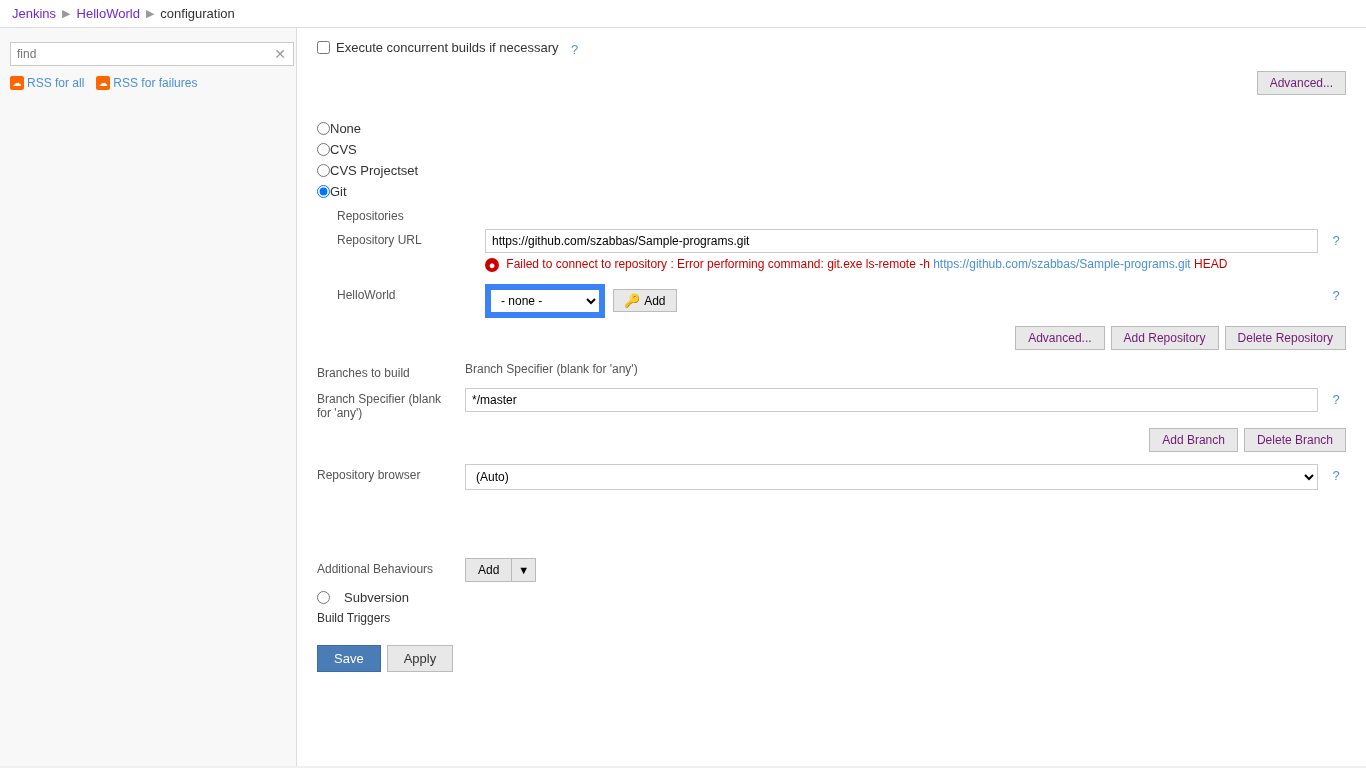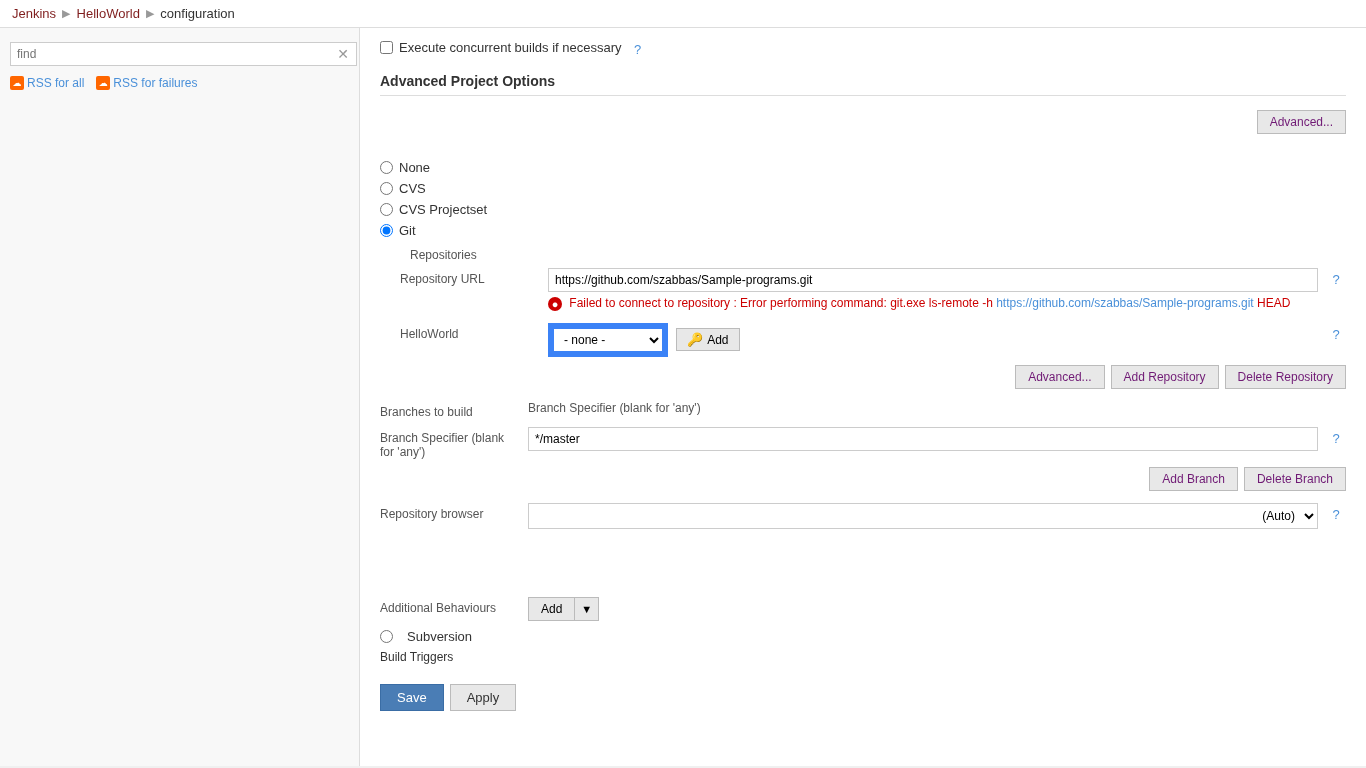--- a/index.html
+++ b/index.html
@@ -8,29 +8,29 @@
     
     .breadcrumb {
       background: #fff;
       padding: 6px 12px;
       border-bottom: 1px solid #ddd;
       display: flex;
       align-items: center;
       gap: 6px;
       font-size: 13px;
     }
-    .breadcrumb a { color: #7f1d1d; text-decoration: none; }
+    .breadcrumb a { color: #6d28d9; text-decoration: none; }
     .breadcrumb .arrow { color: #999; font-size: 11px; }
 
     
     .layout { display: flex; height: calc(768px - 30px); }
 
     
     .sidebar {
-      width: 360px;
+      width: 297px;
       background: #f8f8f8;
       border-right: 1px solid #ddd;
       padding: 8px 0;
       flex-shrink: 0;
     }
     .sidebar-search {
       padding: 6px 10px;
       display: flex;
       align-items: center;
     }
@@ -98,21 +98,21 @@
     
     .advanced-options {
       display: flex;
       justify-content: flex-end;
       padding: 4px 0 10px 0;
     }
 
     
     .scm-section { margin-bottom: 12px; }
     .radio-group { display: flex; flex-direction: column; gap: 6px; margin-bottom: 10px; }
-    .radio-row { display: flex; align-items: center; gap: 6px; }
+    .radio-row { display: flex; align-items: center; }
     .radio-row input[type="radio"] { margin: 0; }
 
     
     .git-config { margin-left: 20px; }
 
     .field-row {
       display: flex;
       align-items: flex-start;
       margin-bottom: 8px;
       gap: 8px;
@@ -310,21 +310,20 @@
 
   <div class="main">
 
     <div class="checkbox-row">
       <input type="checkbox" style="">
       <label>Execute concurrent builds if necessary</label>
       <span class="field-help">?</span>
     </div>
 
     <div class="section">
-      <div class="section-title">Advanced Project Options</div>
       <div class="advanced-options">
         <button class="btn">Advanced...</button>
       </div>
     </div>
 
     <div class="scm-section">
 
       <div class="radio-group">
         <div class="radio-row">
           <input type="radio" name="scm" value="none" style="">
@@ -338,21 +337,21 @@
           <input type="radio" name="scm" value="cvs_projectset" style="">
           <label>CVS Projectset</label>
         </div>
         <div class="radio-row">
           <input type="radio" name="scm" value="git" checked="" style="">
           <label>Git</label>
         </div>
       </div>
 
       <div class="git-config">
-        <div style="margin-left:10px; font-size:12px; color:#555; margin-bottom:6px;">Repositories</div>
+        <div style="font-size:12px; color:#555; margin-bottom:6px;">Repositories</div>
 
         <div class="field-row">
           <div class="field-label">Repository URL</div>
           <div class="field-content">
             <input type="text" class="text-input" style="width: 100%; border: 1px solid rgb(204, 204, 204); padding: 4px 6px; font-size: 12px;" value="https://github.com/szabbas/Sample-programs.git">
             
             <div class="error-msg">
               <span class="error-icon">●</span>
               <span class="error-text">
                 Failed to connect to repository : Error performing command: git.exe ls-remote -h 
@@ -404,21 +403,21 @@
       </div>
       <div class="btn-row-right">
         <button class="btn">Add Branch</button>
         <button class="btn">Delete Branch</button>
       </div>
     </div>
 
     <div class="field-row">
       <div class="field-label">Repository browser</div>
       <div class="field-content">
-        <select class="repo-browser-select" style="width:100%;text-align:right;">
+        <select class="repo-browser-select" style="width:100%;">
           <option>(Auto)</option>
         </select>
       </div>
       <div class="field-help">?</div>
     </div>
 
     <div style="height:60px;"></div>
 
     <div class="field-row">
       <div class="field-label">Additional Behaviours</div>

